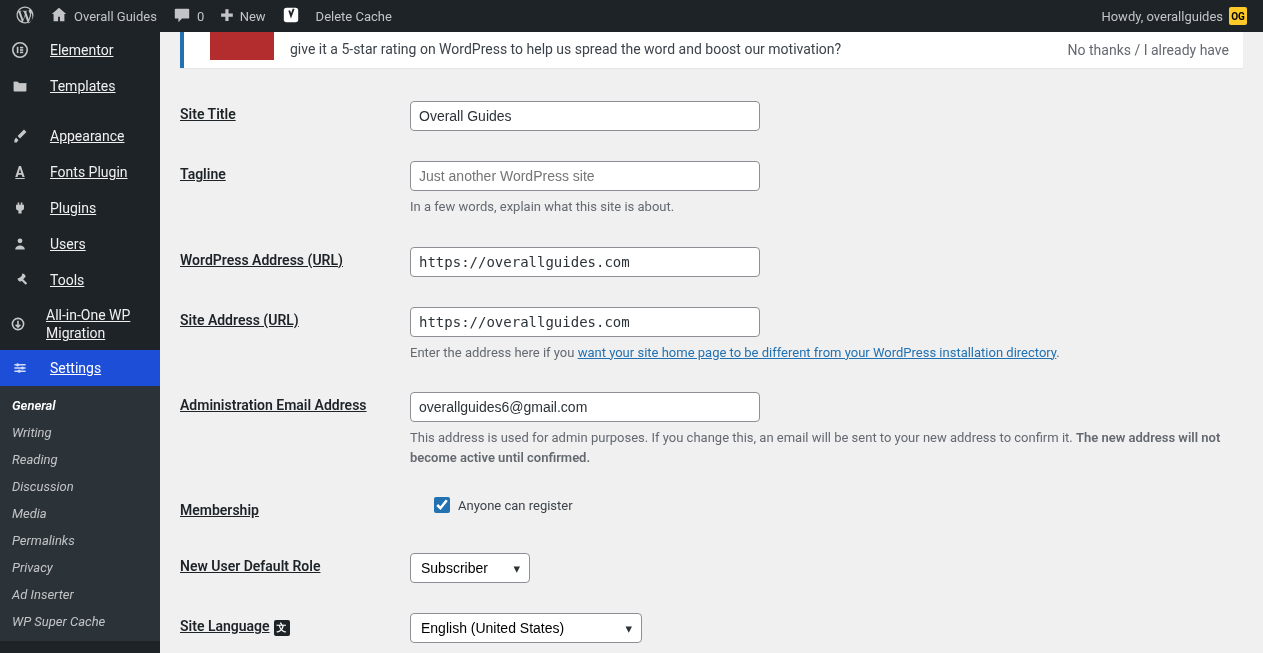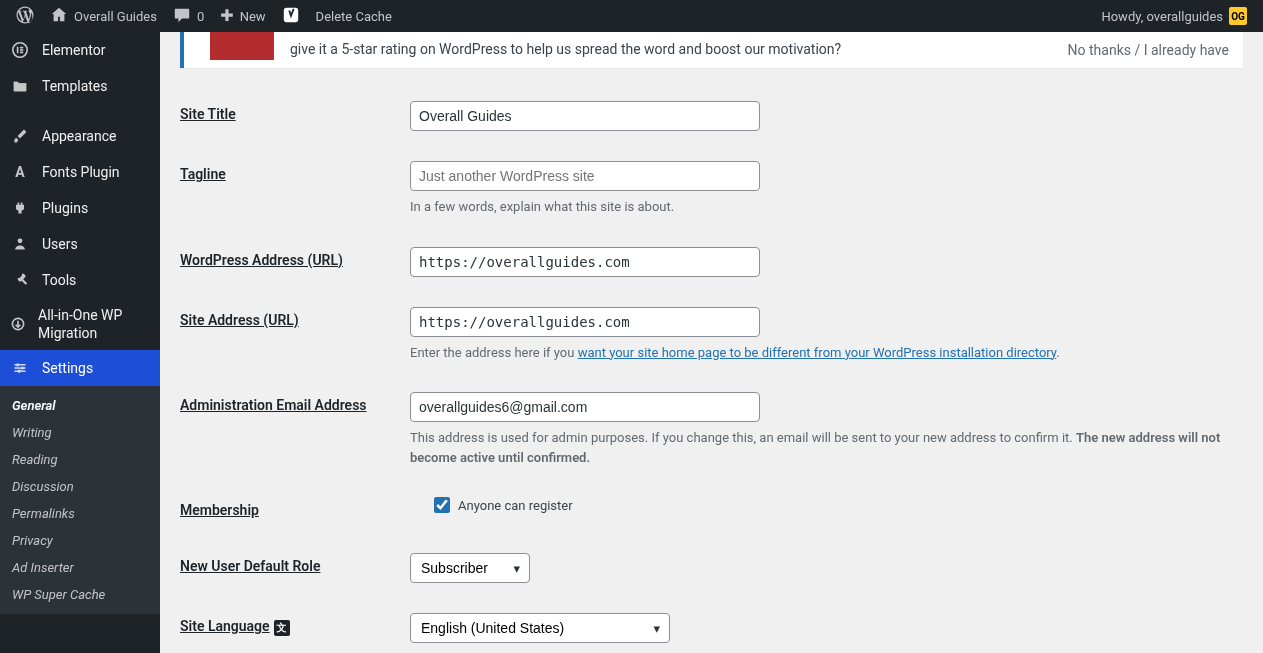--- a/index.html
+++ b/index.html
@@ -8,21 +8,21 @@
 
 .adminbar { height: 32px; background: #1d2327; color: #c3c4c7; display: flex; align-items: center; padding: 0 8px; font-size: 13px; justify-content: space-between; }
 .adminbar-left { display: flex; align-items: center; gap: 0; }
 .adminbar-right { display: flex; align-items: center; gap: 6px; }
 .ab-item { display: flex; align-items: center; gap: 6px; padding: 0 8px; height: 32px; color: #c3c4c7; cursor: pointer; }
 .ab-icon { font-size: 16px; line-height: 1; }
 .avatar-badge { width: 18px; height: 18px; background: #ffca28; border-radius: 2px; display:flex; align-items:center; justify-content:center; font-size:10px; font-weight:bold; color:#000;}
 
 
 .sidebar { position: absolute; top: 32px; left: 0; width: 160px; bottom: 0; background: #1d2327; color: #c3c4c7; }
-.menu-item { display: flex; align-items: center; gap: 12px; padding: 8px 10px; cursor: pointer; font-size: 14px; color:#f0f0f1;}
+.menu-item { display: flex; align-items: center; gap: 20px; padding: 8px 10px; cursor: pointer; font-size: 14px; color:#f0f0f1;text-decoration:underline;}
 .menu-item.current { background: #1d4ed8; color: #fff; position:relative;}
 .menu-item.current::after { content:''; position:absolute; right:-8px; top:50%; transform:translateY(-50%); border:8px solid transparent; border-right-color:#f0f0f1; }
 .menu-icon { width: 20px; height: 20px; display: flex; align-items: center; justify-content: center; font-size: 16px; opacity: .8; }
 .submenu { background: #2c3338; padding: 6px 0; font-style: italic; }
 .submenu-item { padding: 6px 12px; font-size: 13px; color: #c3c4c7; cursor: pointer; }
 .submenu-item.current { color: #fff; font-weight: 600; }
 
 
 .content { position: absolute; top: 32px; left: 160px; right: 0; bottom: 0; padding: 0 20px 20px 20px; overflow: auto; }
 .notice { border-left: 4px solid #2271b1; background: #fff; box-shadow: 0 1px 1px rgba(0,0,0,.04); margin: 0 0 18px 0; padding: 0; display:flex; align-items:center;justify-content:space-between;}
@@ -177,20 +177,21 @@
           <circle cx="9" cy="14" r="2"></circle>
         </svg>
       </span>
       <span>Settings</span>
     </div>
   <div class="submenu">
     <div class="submenu-item current"><span>General</span></div>
     <div class="submenu-item"><span>Writing</span></div>
     <div class="submenu-item"><span>Reading</span></div>
     <div class="submenu-item"><span>Discussion</span></div>
+    <div class="submenu-item"><span>Media</span></div>
     <div class="submenu-item"><span>Permalinks</span></div>
     <div class="submenu-item"><span>Privacy</span></div>
     <div class="submenu-item"><span>Ad Inserter</span></div>
     <div class="submenu-item"><span>WP Super Cache</span></div>
   </div>
 </div>
 
 <div class="content">
   <div class="notice">
     <div class="notice-thumb"></div>
@@ -245,21 +246,21 @@
           <select style="width:120px">
             <option>Subscriber</option>
           </select>
         </div>
       </td>
     </tr>
     <tr>
       <th><span>Site Language</span><span class="lang-icon">文</span></th>
       <td>
         <div class="select-wrap">
-          <select style="width:260px">
+          <select style="width:232px">
             <option>English (United States)</option>
           </select>
         </div>
       </td>
     </tr>
   </tbody>
     </table>
 </div>
 
 </body></html>

